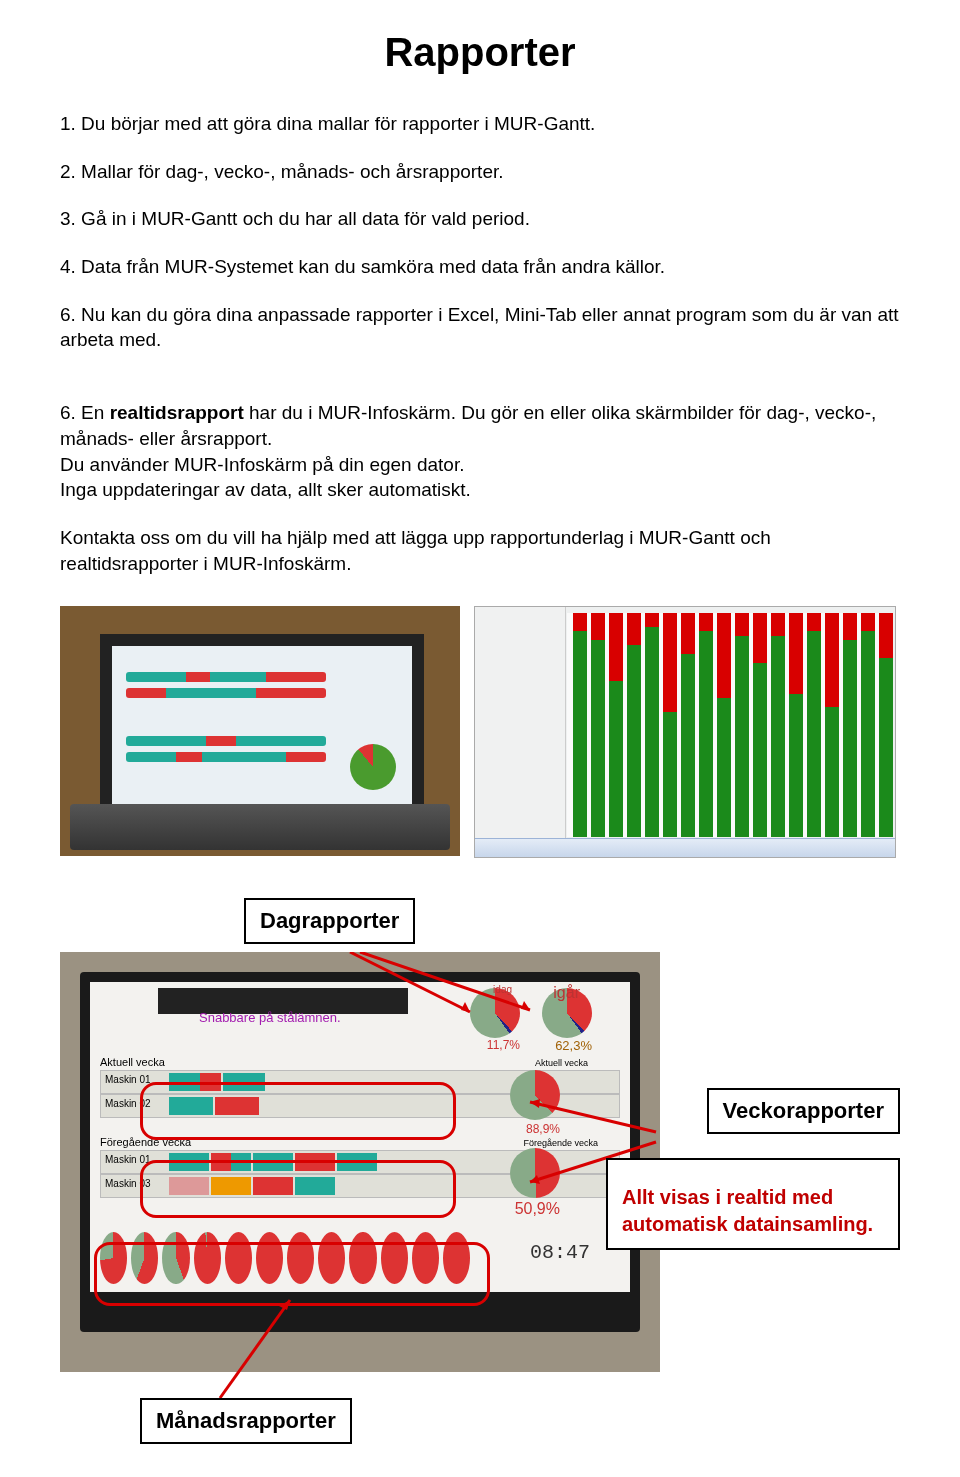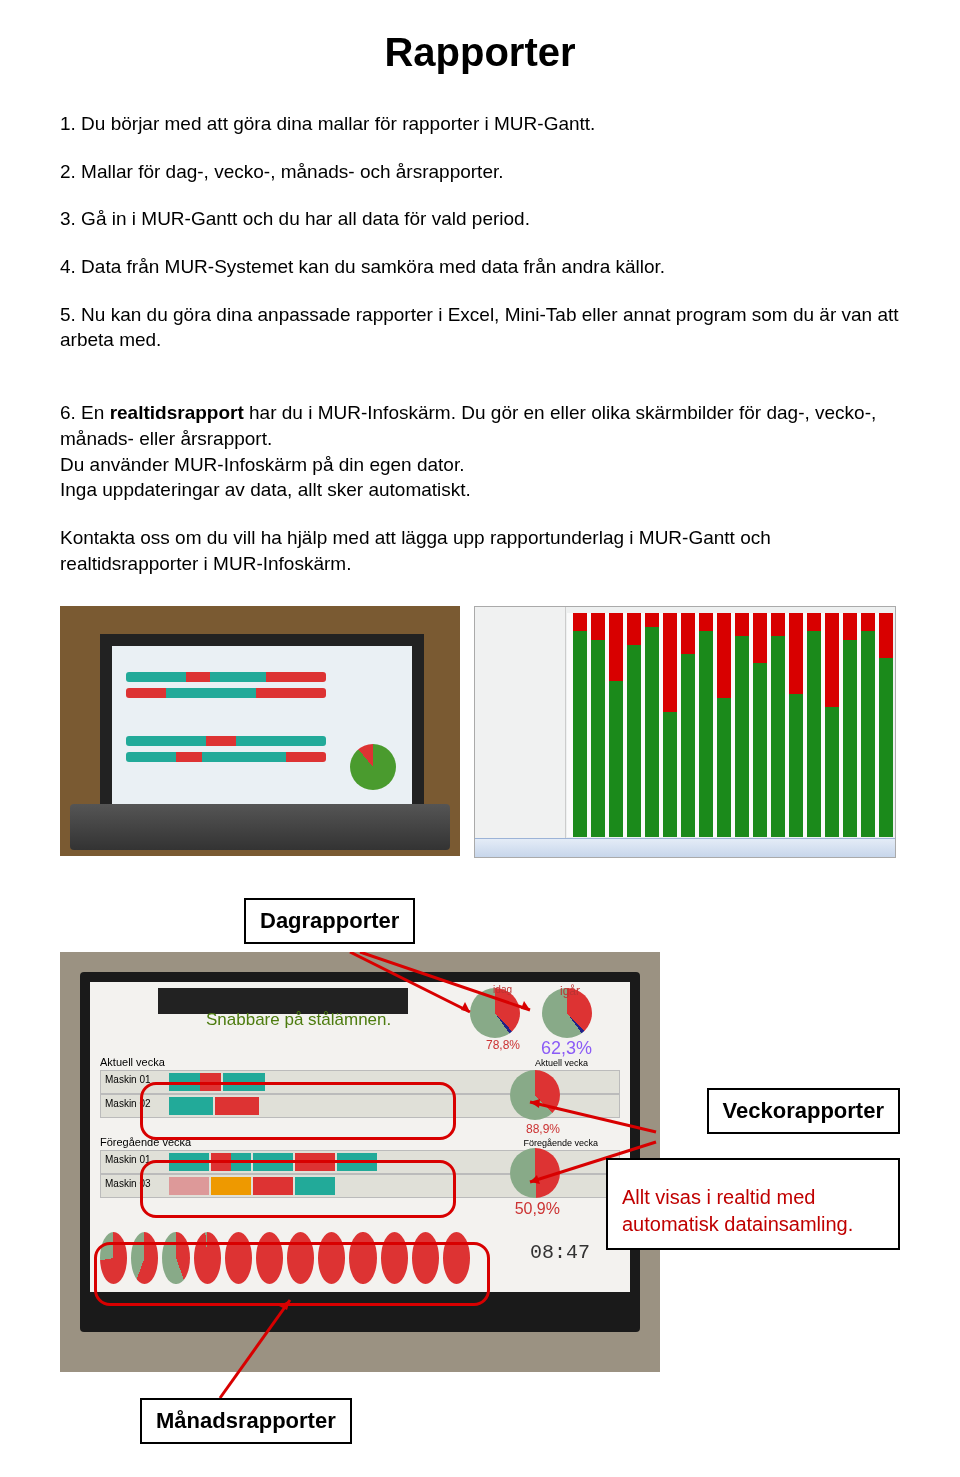--- a/index.html
+++ b/index.html
@@ -27,35 +27,35 @@
   .monitor{position:absolute;left:20px;top:20px;width:560px;height:360px;background:#1a1a1a;border-radius:4px}
   .m-screen{position:absolute;left:10px;top:10px;right:10px;bottom:40px;background:#f3f2ef}
   .samsung{position:absolute;bottom:10px;left:0;right:0;text-align:center;color:#ddd;font-size:13px;letter-spacing:3px}
   .m-row{position:absolute;left:10px;right:10px;height:22px;background:#e0e0d8;border:1px solid #bbb}
   .lbl{position:absolute;left:4px;top:3px;font-size:10px}
   .seg{position:absolute;top:2px;height:18px}
   .pie{position:absolute;width:50px;height:50px;border-radius:50%}
   .red-over{position:absolute;border:3px solid #d80000;border-radius:16px}
   .veck-cap{position:absolute;right:0;top:190px}
   .dvm-cap{position:absolute;right:0;top:260px;width:262px;border:2px solid #000;padding:10px 14px;font-size:20px;line-height:1.35;background:#fff}
-  .dvm-cap .red-txt{color:#c00000;font-weight:normal}
+  .dvm-cap .red-txt{color:#c00000;font-weight:bold}
   .man-cap{position:absolute;left:80px;top:500px}
   .clock{position:absolute;font-size:20px;font-family:"Courier New",monospace;color:#333}
 </style>
 </head>
 <body>
 
 <div class="page">
   <h1>Rapporter</h1>
 
   <p class="item">1. Du börjar med att göra dina mallar för rapporter i MUR-Gantt.</p>
   <p class="item">2. Mallar för dag-, vecko-, månads- och årsrapporter.</p>
   <p class="item">3. Gå in i MUR-Gantt och du har all data för vald period.</p>
   <p class="item">4. Data från MUR-Systemet kan du samköra med data från andra källor.</p>
-  <p class="item">5. Nu kan du göra dina anpassade rapporter i Excel, Mini-Tab eller annat program som du är van att arbeta med.</p>
+  <p class="item">6. Nu kan du göra dina anpassade rapporter i Excel, Mini-Tab eller annat program som du är van att arbeta med.</p>
   <p class="item" style="white-space:pre-line">
     <span>6. En </span><span class="bold">realtidsrapport</span><span> har du i MUR-Infoskärm. Du gör en eller olika skärmbilder för dag-, vecko-, månads- eller årsrapport.
 Du använder MUR-Infoskärm på din egen dator.
 Inga uppdateringar av data, allt sker automatiskt.</span>
   </p>
   <p class="contact">Kontakta oss om du vill ha hjälp med att lägga upp rapportunderlag i MUR-Gantt och realtidsrapporter i MUR-Infoskärm.</p>
 
   <div class="imgrow">
 
     <div class="laptop">
@@ -114,29 +114,29 @@
   </div>
 
   <div class="lower">
     <div class="callout dag-cap">Dagrapporter</div>
 
     <div class="photo2">
       <div class="monitor">
         <div class="m-screen">
 
           <div style="position:absolute;left:68px;top:6px;width:250px;height:26px;background:#222"></div>
-          <div style="position:absolute;left:116px;top:28px;font-size:17px;color:#4d7c0f">Snabbare på stålämnen.</div>
+          <div style="position:absolute;left:109px;top:28px;font-size:13px;color:#a21caf">Snabbare på stålämnen.</div>
 
           <div class="pie" style="right:110px;top:6px;background:conic-gradient(#d33 0 137deg,#228 137deg 145deg,#8a8 145deg 360deg)"></div>
           <div style="position:absolute;right:118px;top:2px;font-size:10px;color:#b33">idag</div>
-          <div style="position:absolute;right:110px;top:56px;font-size:12px;color:#c33">78,8%</div>
+          <div style="position:absolute;right:110px;top:56px;font-size:12px;color:#c33">11,7%</div>
 
           <div class="pie" style="right:38px;top:6px;background:conic-gradient(#d33 0 136deg,#228 136deg 144deg,#8a8 144deg 360deg)"></div>
-          <div style="position:absolute;right:50px;top:2px;font-size:12px;color:#b33">igår</div>
-          <div style="position:absolute;right:38px;top:56px;font-size:18px;color:#8b5cf6">62,3%</div>
+          <div style="position:absolute;right:50px;top:2px;font-size:16px;color:#b33">igår</div>
+          <div style="position:absolute;right:38px;top:56px;font-size:13px;color:#a16207">62,3%</div>
 
           <div style="position:absolute;left:10px;top:74px;font-size:11px">Aktuell vecka</div>
           <div class="m-row" style="top:88px">
               <span class="lbl">Maskin 01</span>
             <div class="seg" style="left:68px;width:52px;background:linear-gradient(90deg,#2a9,#2a9 60%,#d33 60%)"></div>
             <div class="seg" style="left:122px;width:42px;background:#2a9"></div>
           </div>
           <div class="m-row" style="top:112px">
               <span class="lbl">Maskin 02</span>
             <div class="seg" style="left:68px;width:44px;background:#2a9"></div>

